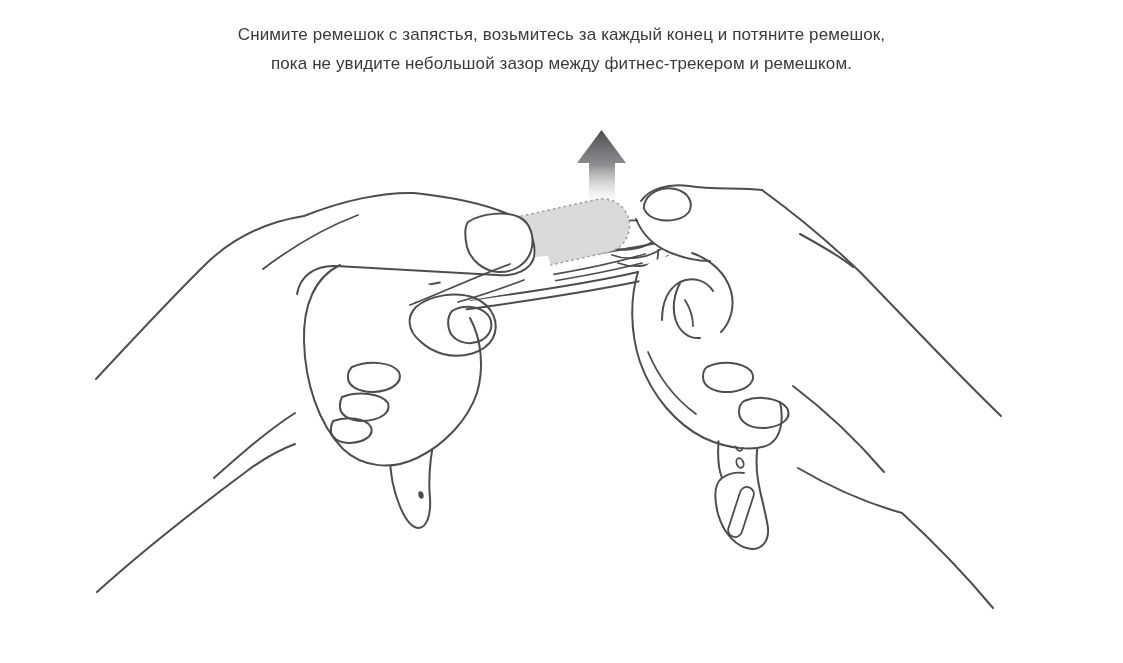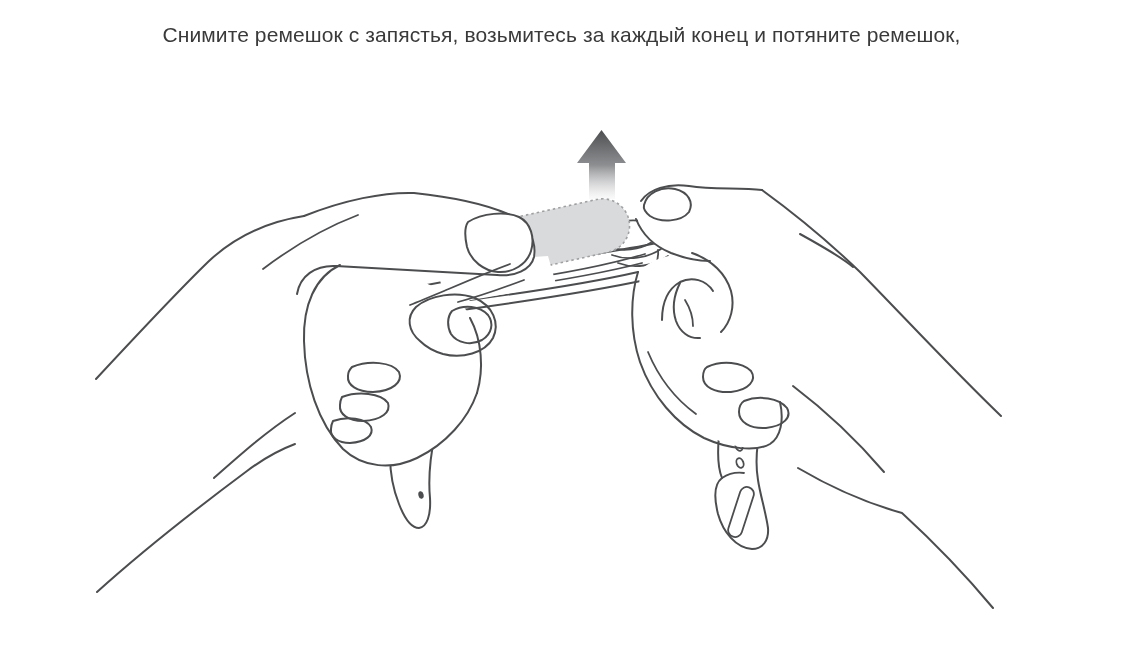--- a/index.html
+++ b/index.html
@@ -8,21 +8,21 @@
     background:#ffffff;
     font-family:"Liberation Sans", sans-serif;
     overflow:hidden;
     position:relative;
   }
   .instructions{
     position:absolute;
     top:20px;left:0;right:0;
     text-align:center;
     color:var(--text-color,#3a3a3a);
-    font-size:21px;
+    font-size:17px;
     line-height:29px;
     font-weight:400;
     letter-spacing:0.1px;
   }
   .figure-wrap{
     position:absolute;
     left:0;top:0;width:1123px;height:663px;
   }
   svg{display:block;}
   .ln{
@@ -47,20 +47,21 @@
     stroke-dasharray:2.5 3;
   }
   .hole-fill{ fill:var(--outline,#4c4d4f); stroke:none; }
   .thin{ stroke-width:1.8; }
 </style>
 </head>
 <body>
 
 <div class="instructions">
   <div>Снимите ремешок с запястья, возьмитесь за каждый конец и потяните ремешок,</div>
+  <div>пока не увидите небольшой зазор между фитнес-трекером и ремешком.</div>
 </div>
 
 <div class="figure-wrap">
 <svg viewBox="0 0 1123 663" width="1123" height="663">
   <defs>
     <linearGradient id="agrad" gradientUnits="userSpaceOnUse" x1="0" y1="130" x2="0" y2="200">
       <stop offset="0" style="stop-color:var(--arrow-dark,#4d4e50);stop-opacity:1"></stop>
       <stop offset="0.5" style="stop-color:var(--arrow-mid,#87888b);stop-opacity:0.95"></stop>
       <stop offset="1" style="stop-color:var(--arrow-light,#c7c8ca);stop-opacity:0.05"></stop>
     </linearGradient>

